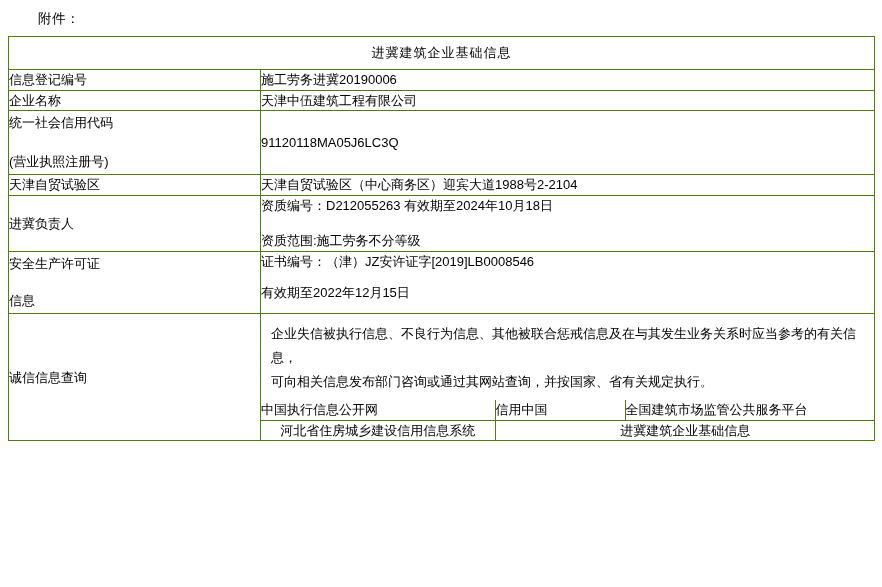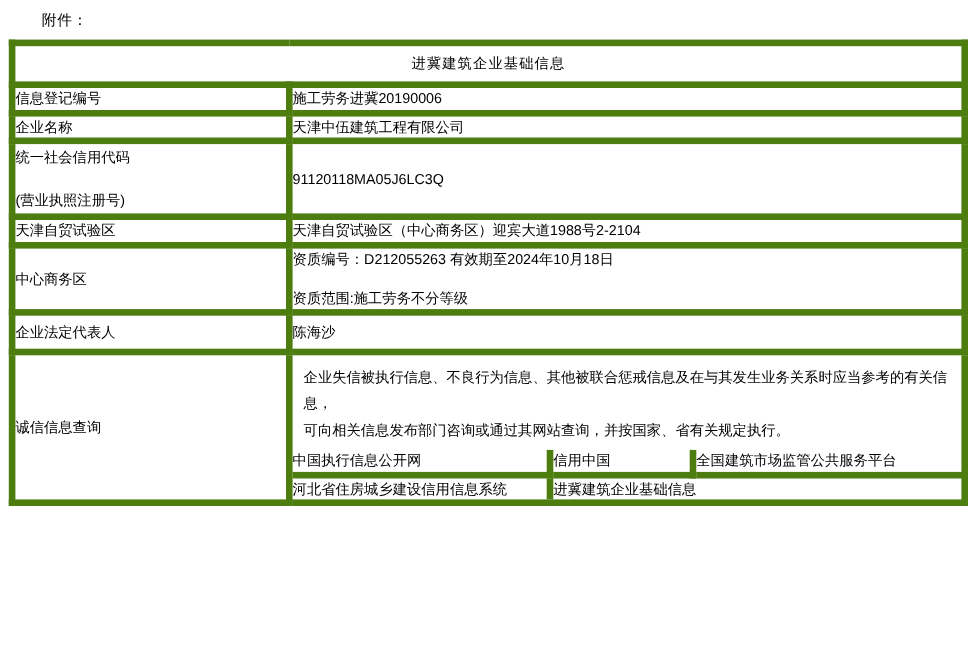--- a/index.html
+++ b/index.html
@@ -27,21 +27,21 @@
     font-size: 13.5px;
     letter-spacing: 0.5px;
   }
   table.doc-table {
     width: 866px;
     border-collapse: collapse;
     table-layout: fixed;
     margin: 0;
   }
   table.doc-table td {
-    border: 6px solid #4d7c0f;
+    border: 1px solid #4d7c0f;
     padding: 0;
     vertical-align: middle;
     font-size: 13px;
     line-height: 1.5;
   }
   .title-cell {
     text-align: center;
     height: 32px;
     font-size: 14px;
     letter-spacing: 1px;
@@ -67,21 +67,21 @@
     table-layout: fixed;
   }
   .inner-table td {
     border: 1px solid #b8b8b8;
     padding: 6px 6px 6px 10px;
     font-size: 13px;
   }
   .inner-table td.no-left { border-left: none; }
   .inner-table td.no-right { border-right: none; }
   .inner-table tr:first-child td { border-top: none; }
-  .inner-table tr:last-child td { border-bottom: none; }
+  .inner-table tr:last-child td { border-bottom: none; text-align: center; }
   .note-block {
     padding: 8px 10px 6px 10px;
     line-height: 1.85;
   }
   .two-line-label { line-height: 1.9; }
 </style>
 </head>
 <body>
 
 <div class="page">
@@ -115,32 +115,38 @@
         </td>
         <td class="value-cell">91120118MA05J6LC3Q</td>
       </tr>
 
       <tr>
         <td class="label-cell mid">天津自贸试验区</td>
         <td class="value-cell">天津自贸试验区（中心商务区）迎宾大道1988号2-2104</td>
       </tr>
 
       <tr>
-        <td class="label-cell mid">中心商务区</td>
+        <td class="label-cell mid">进冀负责人</td>
         <td class="value-cell">
           <div>资质编号：D212055263  有效期至2024年10月18日</div>
           <div style="padding-top:16px;">资质范围:施工劳务不分等级</div>
         </td>
       </tr>
 
+      <tr>
+        <td class="label-cell">
+          <div class="two-line-label">安全生产许可证</div>
+          <div class="two-line-label" style="padding-top:12px;">信息</div>
+        </td>
+        <td class="value-cell top">
+          <div>证书编号：（津）JZ安许证字[2019]LB0008546</div>
+          <div style="padding-top:12px;">有效期至2022年12月15日</div>
+        </td>
+      </tr>
 
-      <tr>
-        <td class="label-cell mid row-h-std">企业法定代表人</td>
-        <td class="value-cell">陈海沙</td>
-      </tr>
 
 
       <tr>
         <td class="label-cell mid">诚信信息查询</td>
         <td style="padding:0;">
           <div class="note-block">
             <div>企业失信被执行信息、不良行为信息、其他被联合惩戒信息及在与其发生业务关系时应当参考的有关信息，</div>
             <div>可向相关信息发布部门咨询或通过其网站查询，并按国家、省有关规定执行。</div>
           </div>
           <table class="inner-table">

